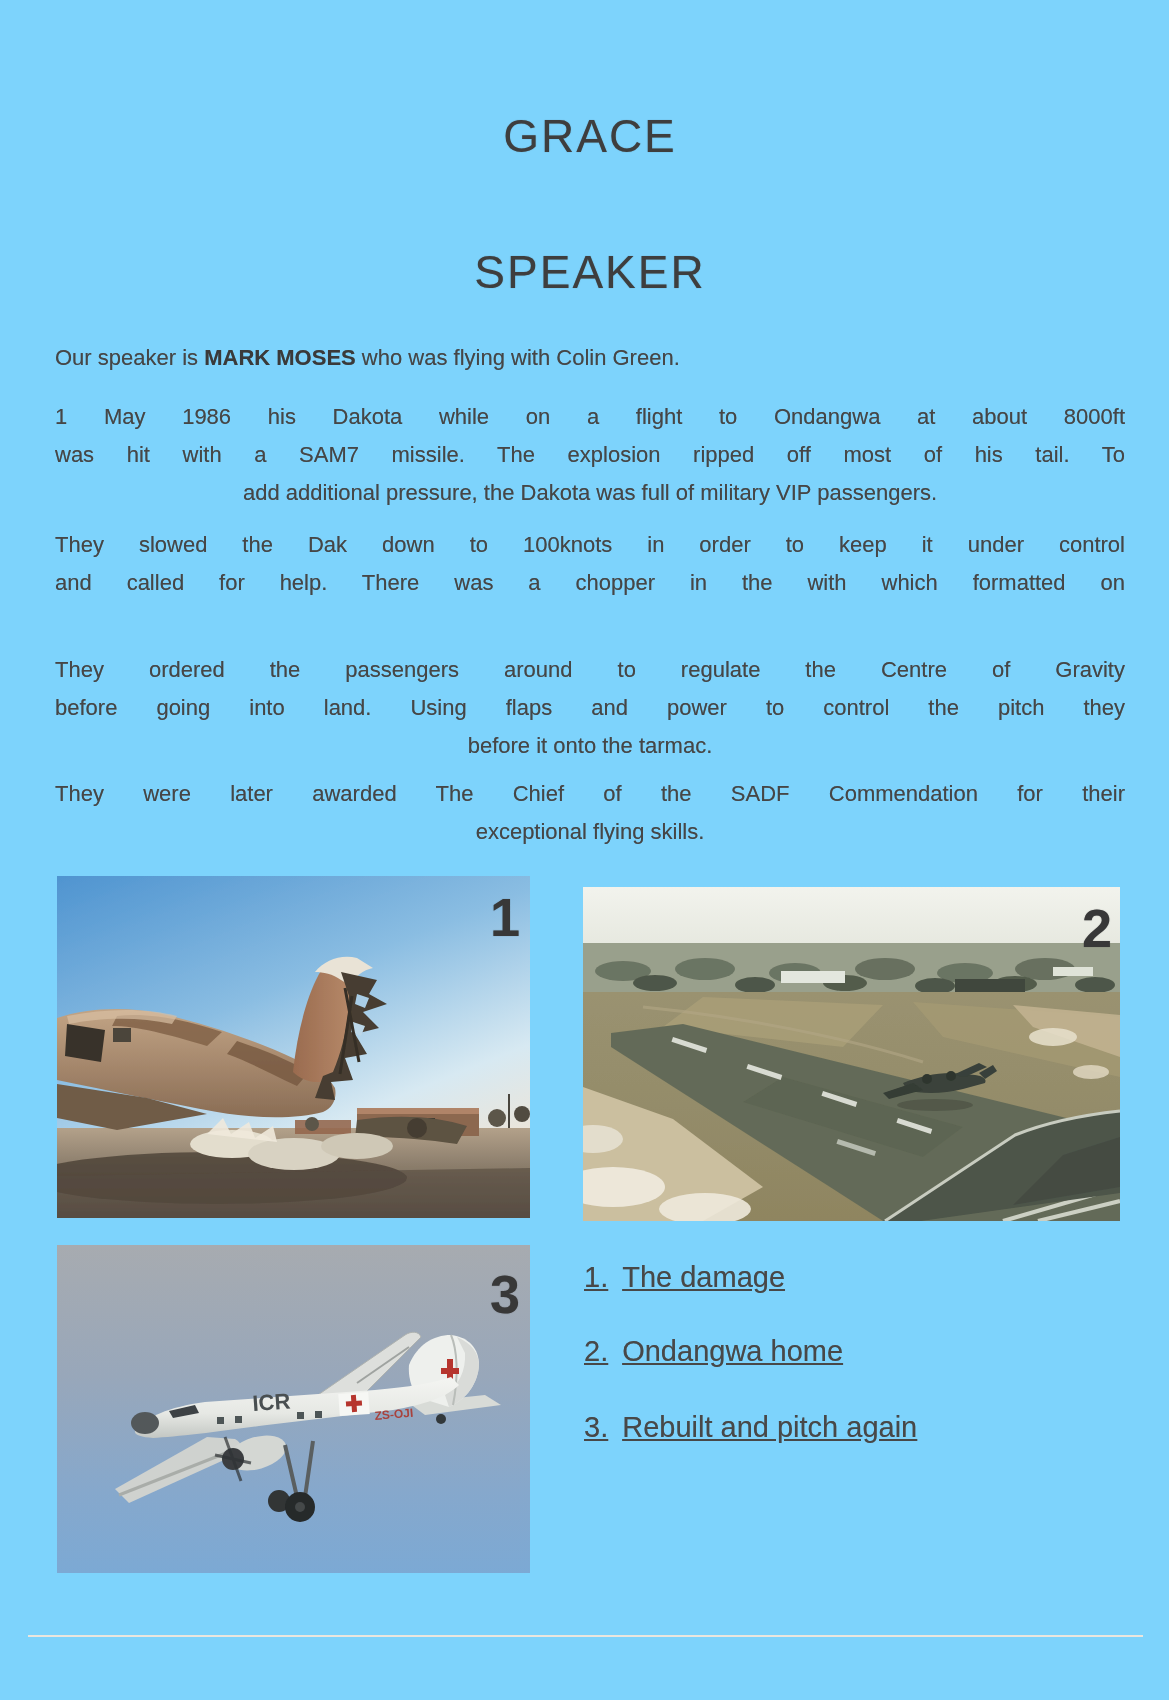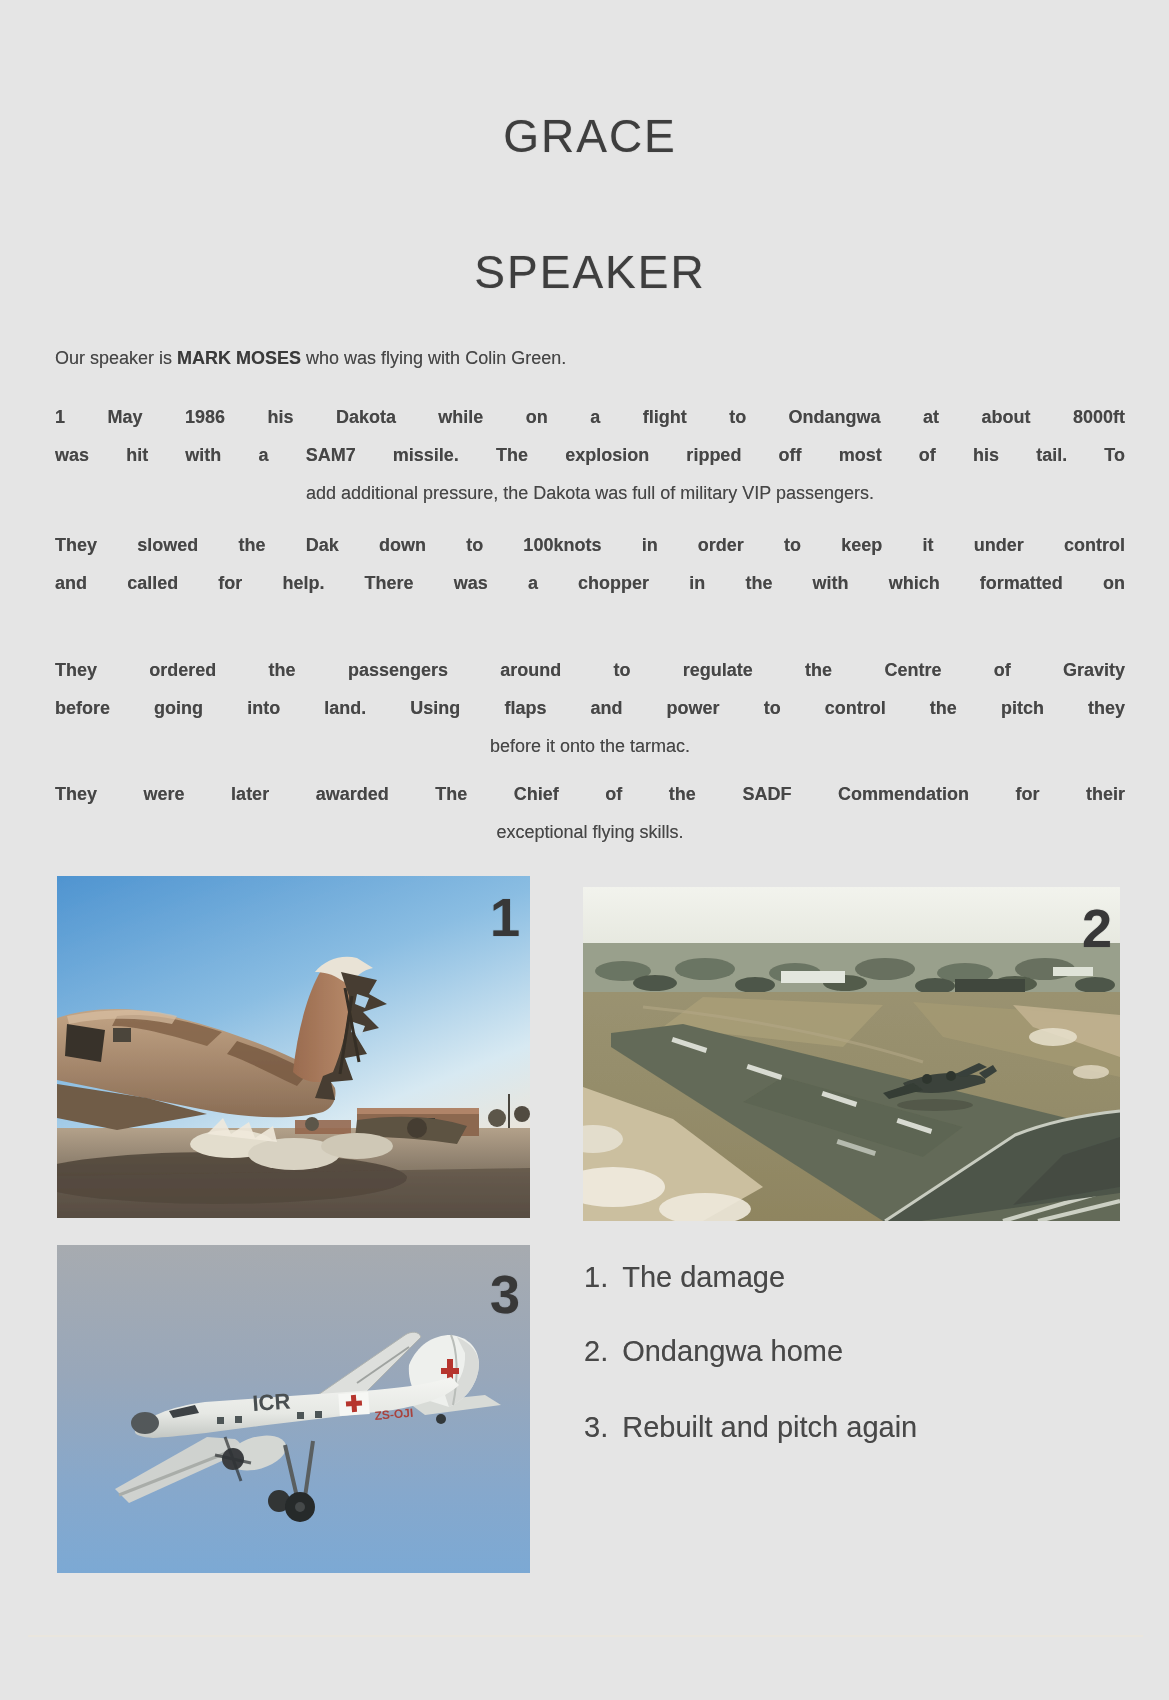--- a/index.html
+++ b/index.html
@@ -1,53 +1,54 @@
 <!DOCTYPE html>
 <html><head>
 <meta charset="utf-8">
 <style>
   html,body{margin:0;padding:0;background:#ffffff;}
   .page{
     position:relative;
     width:1169px;height:1700px;
-    background:#e5e5e5;
+    background:#7dd3fc;
     font-family:"Liberation Sans", sans-serif;
     color:#454545;
     overflow:hidden;
   }
   .title{
     position:absolute;left:55px;width:1070px;
     text-align:center;
     font-size:46px;font-weight:400;letter-spacing:2px;
     color:#3e3e3e;line-height:1;
     text-shadow:0 0 1px rgba(62,62,62,.45);
   }
   .para{
     position:absolute;left:55px;width:1070px;
-    font-size:18px;line-height:38px;color:#464646;
+    font-size:22px;line-height:38px;color:#464646;
     text-shadow:0 0 .6px rgba(70,70,70,.5);
   }
-  .para .jline{text-align:justify;text-align-last:justify;font-weight:bold;}
+  .para .jline{text-align:justify;text-align-last:justify;}
   .para .lline{text-align:center;}
   .bold{font-weight:bold;color:#3a3a3a;}
   .photo{
     position:absolute;overflow:hidden;
     box-shadow:inset 0 0 0 1px rgba(130,130,130,.18);
   }
   .photo svg{display:block;width:100%;height:100%;}
   .photo-num{
     position:absolute;top:12px;right:10px;
     font-size:54px;font-weight:bold;color:#383838;line-height:1;
     text-shadow:0 0 1px rgba(56,56,56,.5);
   }
   .caption-row{
     position:absolute;left:584px;
     font-size:29px;color:#484848;line-height:38px;
     text-shadow:0 0 .6px rgba(70,70,70,.5);
     white-space:nowrap;
+    text-decoration:underline;
   }
   .caption-row .cap-num{margin-right:14px;}
   .scan-line{
     position:absolute;left:28px;top:1635px;width:1115px;height:2px;
     background:#eae6de;
   }
 </style>
 </head>
 <body>
 

